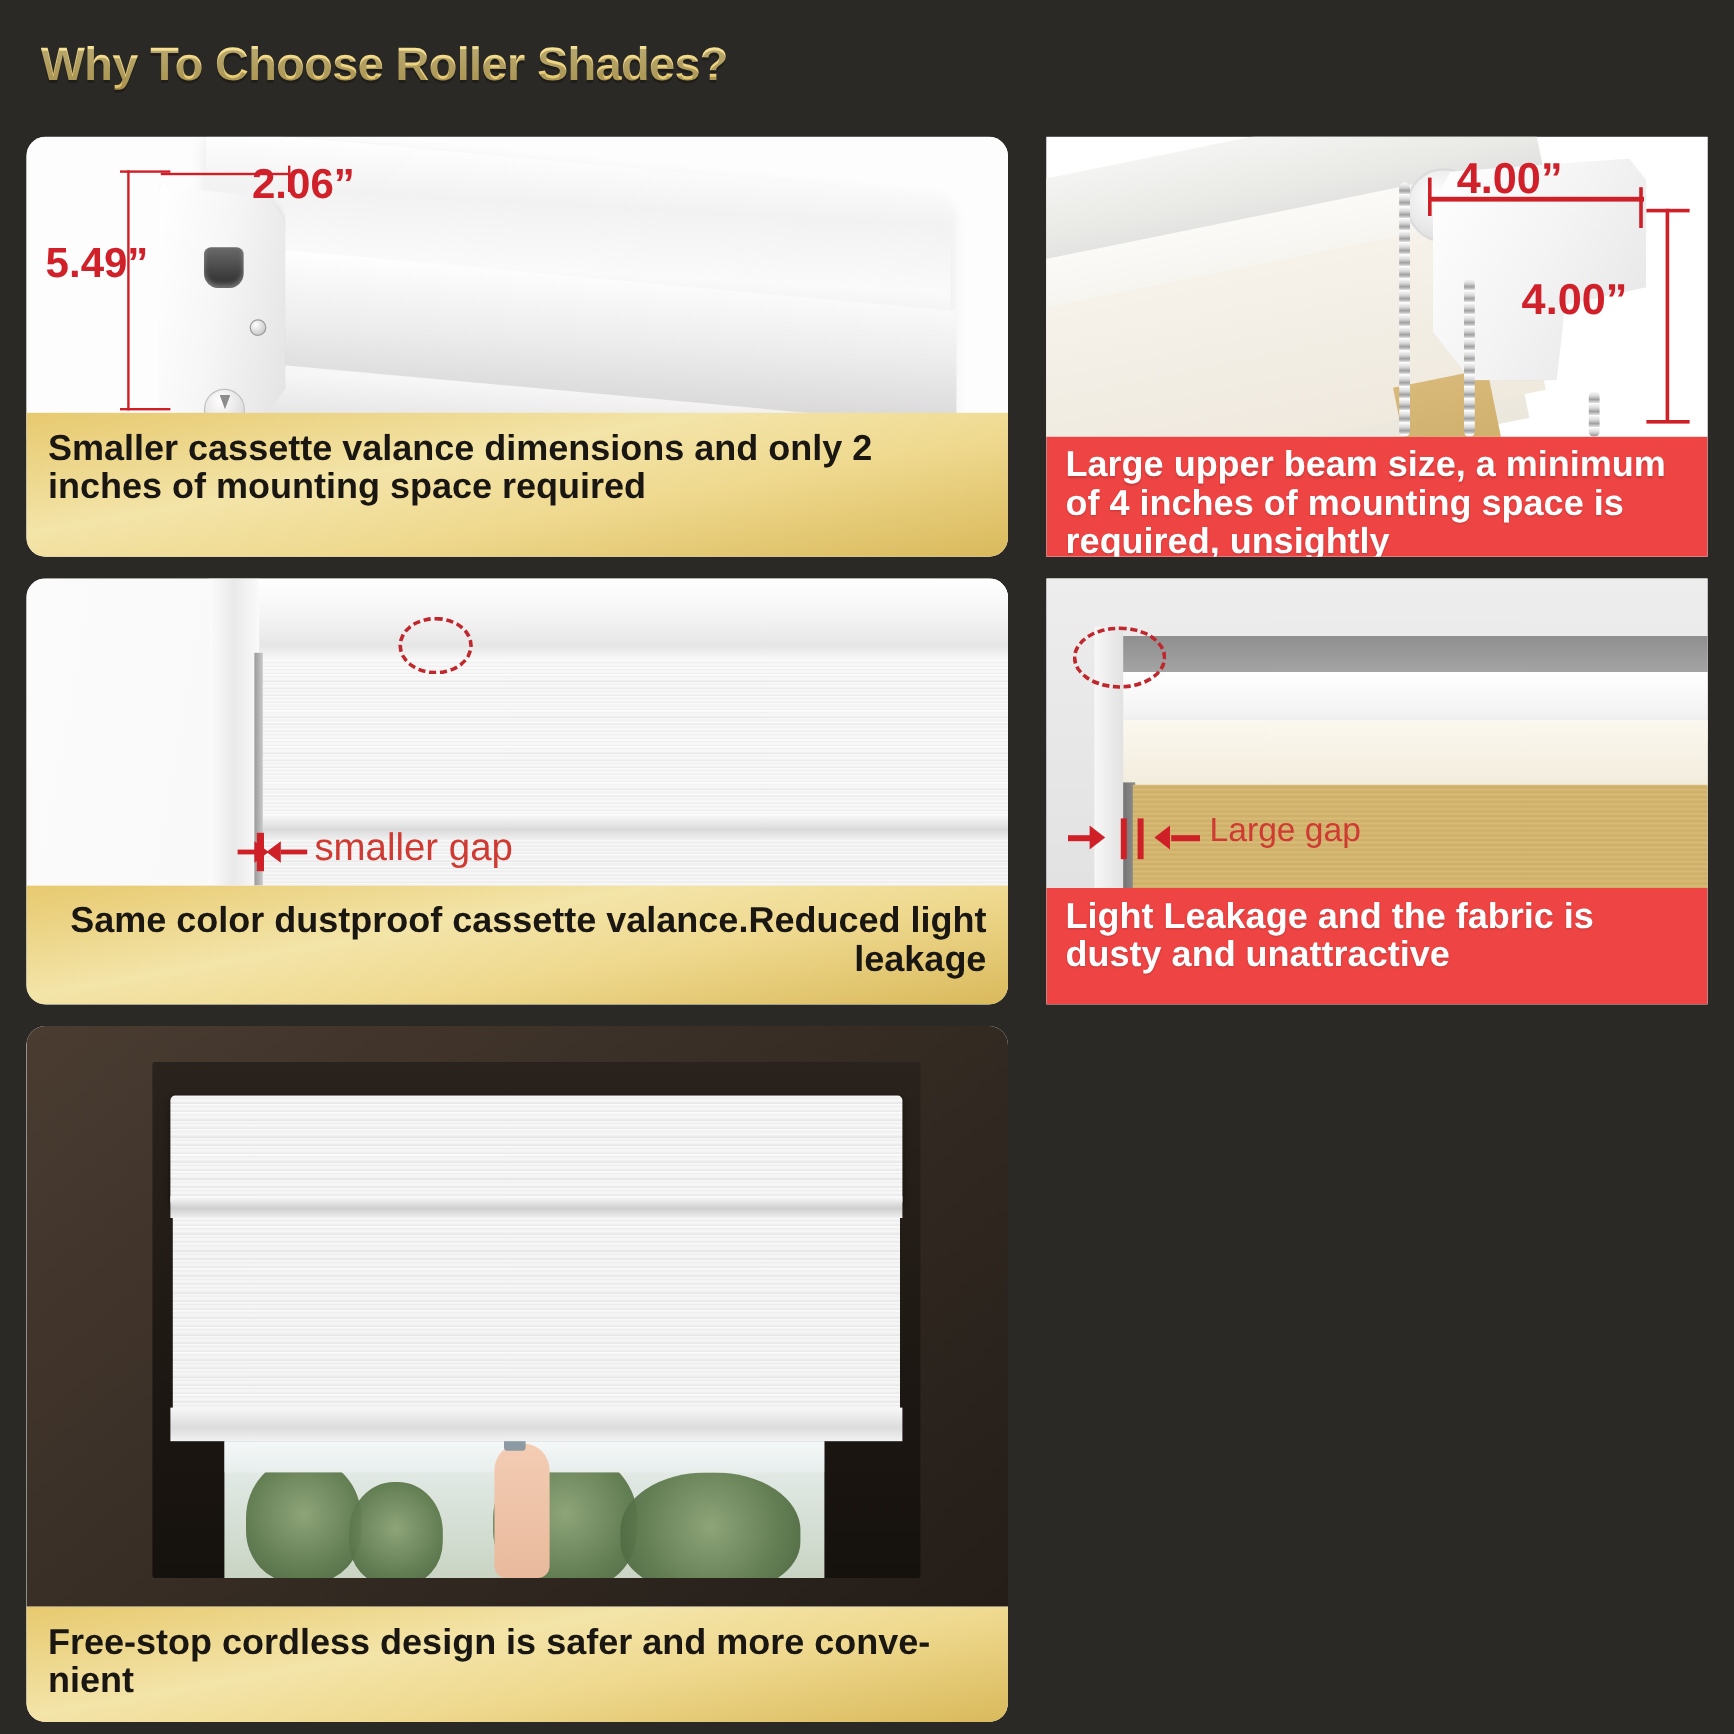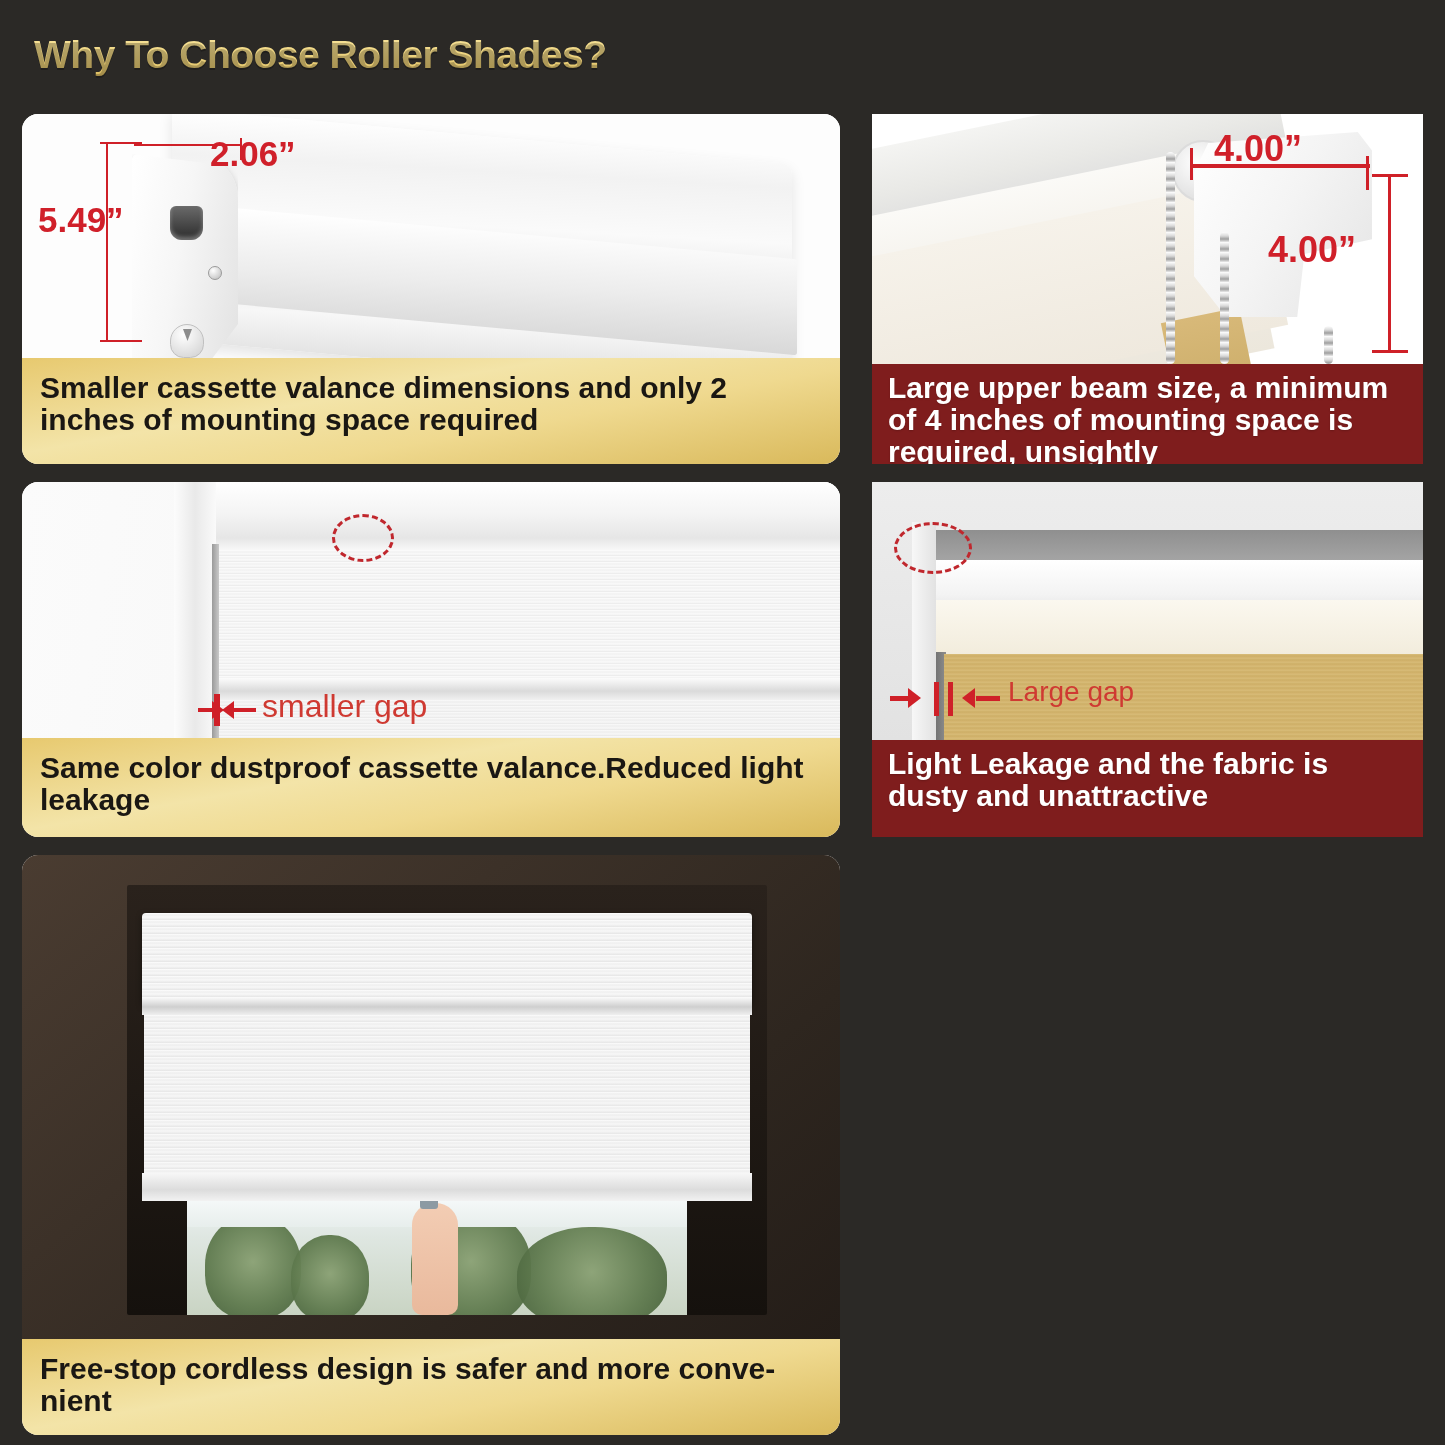--- a/index.html
+++ b/index.html
@@ -29,21 +29,21 @@
   .panel.good { border-radius:16px; }
   .panel.bad  { border-radius:0px; }
 
   .photo { position:absolute; left:0; top:0; right:0; overflow:hidden; }
 
   
   .cap { position:absolute; left:0; right:0; bottom:0; display:flex; align-items:flex-start; }
   .cap.gold {
     background:linear-gradient(170deg,#e7c96f 0%,#f3e4a8 38%,#efd98f 62%,#d9b95b 100%);
   }
-  .cap.gray { background:#7f1d1d; }
+  .cap.gray { background:#ef4444; }
   .cap-txt { font-weight:bold; }
   .cap.gold .cap-txt { color:#1a1713; font-size:30px; line-height:1.08; padding:14px 18px 0 18px; }
   .cap.gray .cap-txt { color:#fff; font-size:30px; line-height:1.06; padding:8px 16px 0 16px;
                        text-shadow:0 1px 2px rgba(0,0,0,0.18); }
 
   
   .abs { position:absolute; }
 
   
   .dim { position:absolute; color:#d0202a; font-weight:bold; font-family:"Liberation Sans", sans-serif; white-space:nowrap; }
@@ -213,21 +213,21 @@
       <div class="redline" style="left:84px; top:28px; width:2px; height:200px;"></div>
       <div class="redline" style="left:78px; top:28px; width:42px; height:2px;"></div>
       <div class="redline" style="left:78px; top:226px; width:42px; height:2px;"></div>
       <div class="redline" style="left:112px; top:30px; width:108px; height:2px;"></div>
       <div class="redline" style="left:218px; top:24px; width:2px; height:22px;"></div>
 
       <div class="dim" style="left:16px; top:86px; font-size:35px;">5.49”</div>
       <div class="dim" style="left:188px; top:20px; font-size:35px;">2.06”</div>
     </div>
 
-    <div class="cap gold" style="height:106px;">
+    <div class="cap gold" style="height:120px;">
       <div class="cap-txt">Smaller cassette valance dimensions and only 2 inches of mounting space required</div>
     </div>
   </div>
 
   <div class="panel bad" style="left:872px; top:10px; width:551px; height:350px;">
     <div class="photo" style="height:250px;">
       <div class="p2-wrap"></div>
       <div class="p2-roll"></div>
       <div class="p2-fabric"></div>
       <div class="p2-fabric2"></div>
@@ -247,21 +247,21 @@
 
       <div class="dim" style="left:342px; top:14px; font-size:36px;">4.00”</div>
       <div class="dim" style="left:396px; top:115px; font-size:36px;">4.00”</div>
     </div>
 
     <div class="cap gray" style="height:100px;">
       <div class="cap-txt">Large upper beam size, a minimum of 4 inches of mounting space is required, unsightly</div>
     </div>
   </div>
 
-  <div class="panel good" style="left:22px; top:378px; width:818px; height:355px;">
+  <div class="panel good" style="left:22px; top:378px; width:818px; height:355px;text-align:right;">
     <div class="photo" style="height:256px;">
       <div class="p3-wall"></div>
       <div class="p3-head"></div>
       <div class="p3-frameL"></div>
       <div class="p3-shade1"></div>
       <div class="p3-rail"></div>
       <div class="p3-shade2"></div>
       <div class="p3-edge"></div>
 
       <div class="dashcircle" style="left:310px; top:32px; width:62px; height:48px;"></div>

